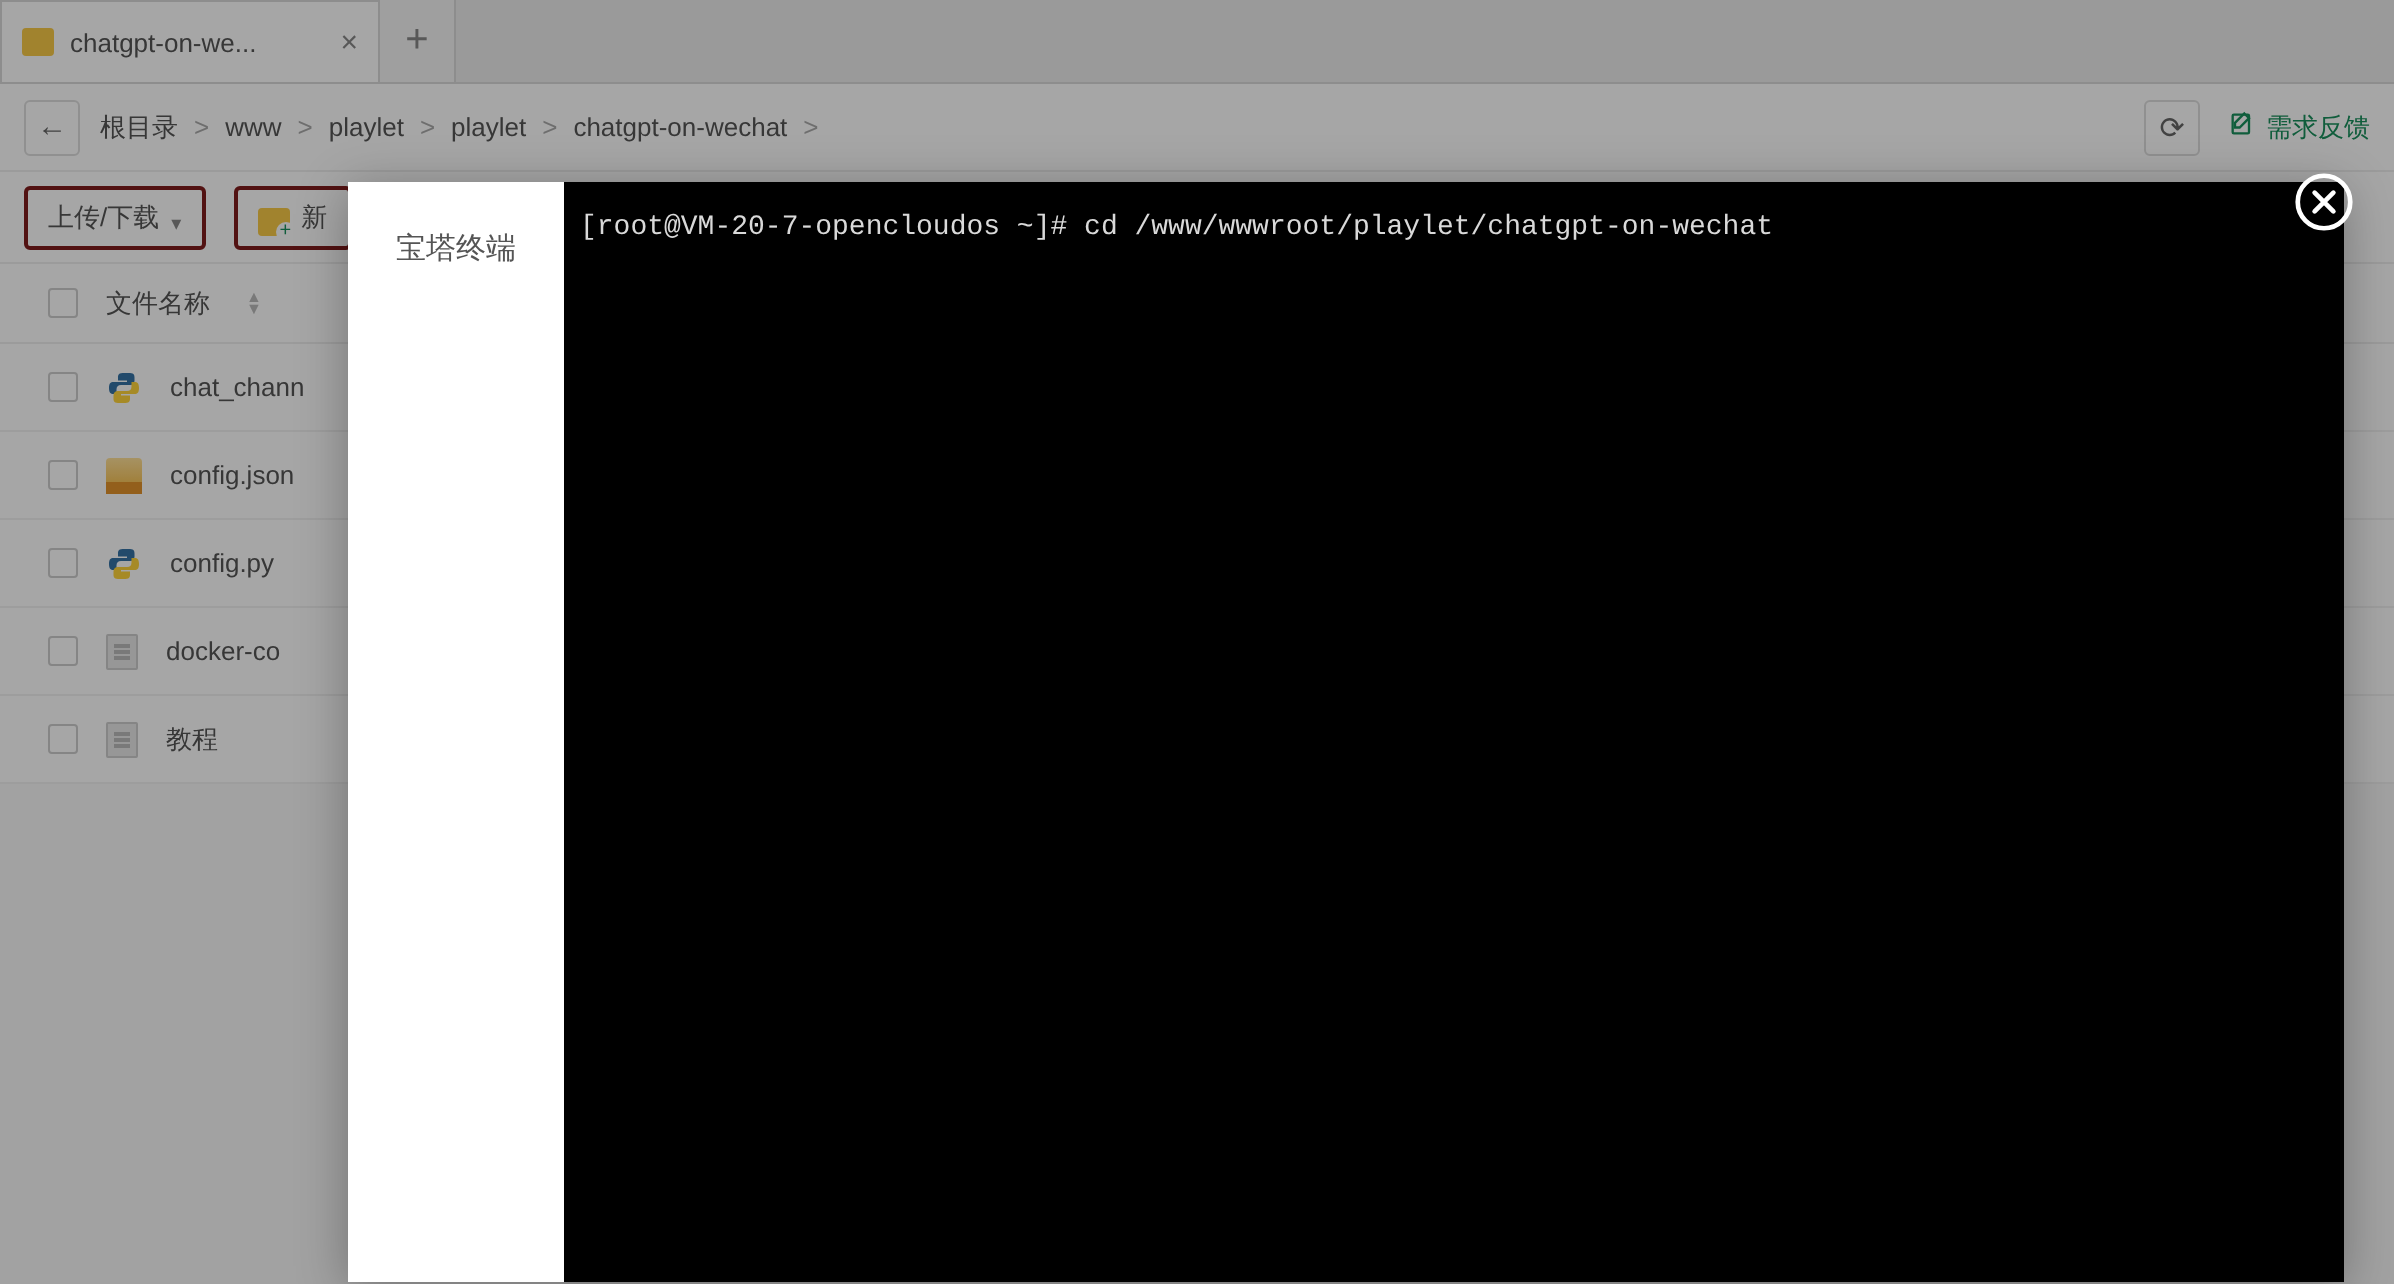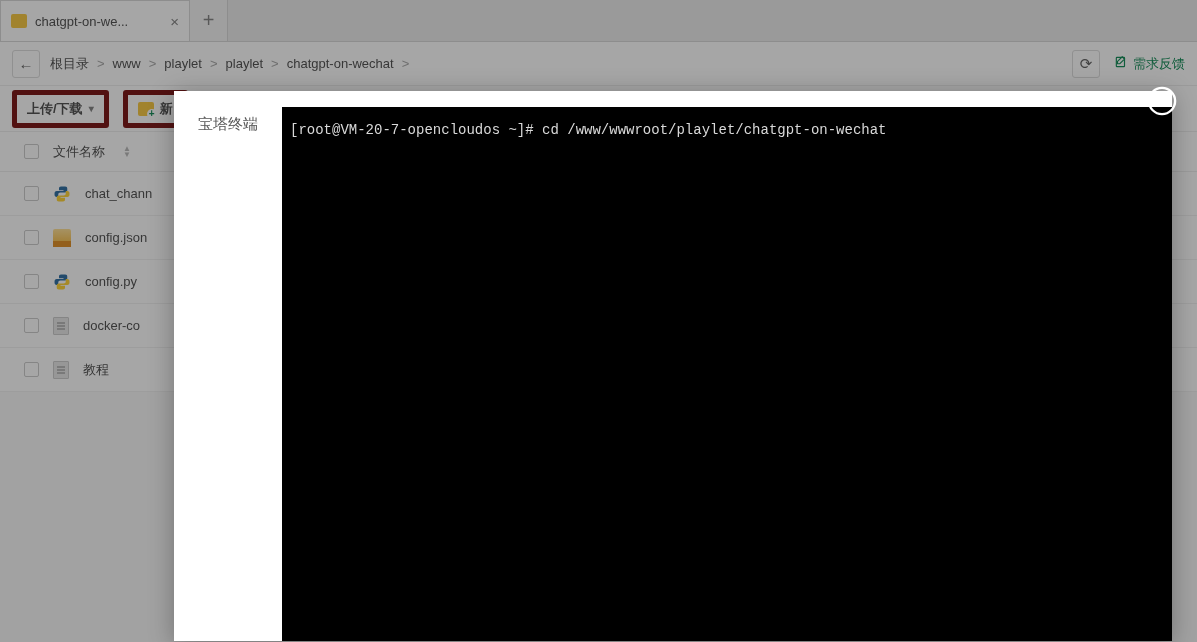--- a/index.html
+++ b/index.html
@@ -75,24 +75,24 @@
   .toolbar {
     height: 46px;
     display: flex;
     align-items: center;
     padding: 0 12px;
     gap: 14px;
     background: #fff;
     border-bottom: 1px solid #eee;
   }
   .btn {
-    display: flex; align-items: center; gap: 6px;
-    border: 5px solid #7f1d1d; border-radius: 3px;
+    display: flex; align-items: flex-end; gap: 6px;
+    border: 2px solid #7f1d1d; border-radius: 3px;
     background: #fff; color: #555;
-    padding: 5px 10px; cursor: pointer; font-size: 13px; font-weight: bold;
+    padding: 5px 10px; cursor: pointer; font-size: 13px;
   }
   .btn .caret { font-size: 10px; color: #888; }
   .new-folder-icon { width:16px; height:14px; background:#f7c948; border-radius:2px; position:relative; }
   .new-folder-icon::after { content:"+"; position:absolute; right:-3px; bottom:-3px; font-size:10px; color:#1a8f5c; background:#fff; border-radius:50%; width:10px; height:10px; display:flex; align-items:center; justify-content:center; }
 
   
   .table-head {
     height: 40px;
     display: flex;
     align-items: center;
@@ -145,21 +145,20 @@
   .modal-close svg { width:30px; height:30px; }
 
   .terminal {
     flex: 1; background:#000; color:#d9d9d9;
     font-family: "Consolas","Courier New",monospace;
     font-size: 14px;
     padding: 14px 8px;
     overflow:auto;
     white-space: pre;
     line-height: 1.35;
-    margin-top: 16px;
   }
   .term-line { display:block; }
   .term-cmd-selected {
     background: #fff; color:#000; padding: 0 2px;
   }
   .sel-pad { background:#fff; display:inline-block; height:1.2em; vertical-align:bottom; }
 </style>
 </head>
 <body>
 

